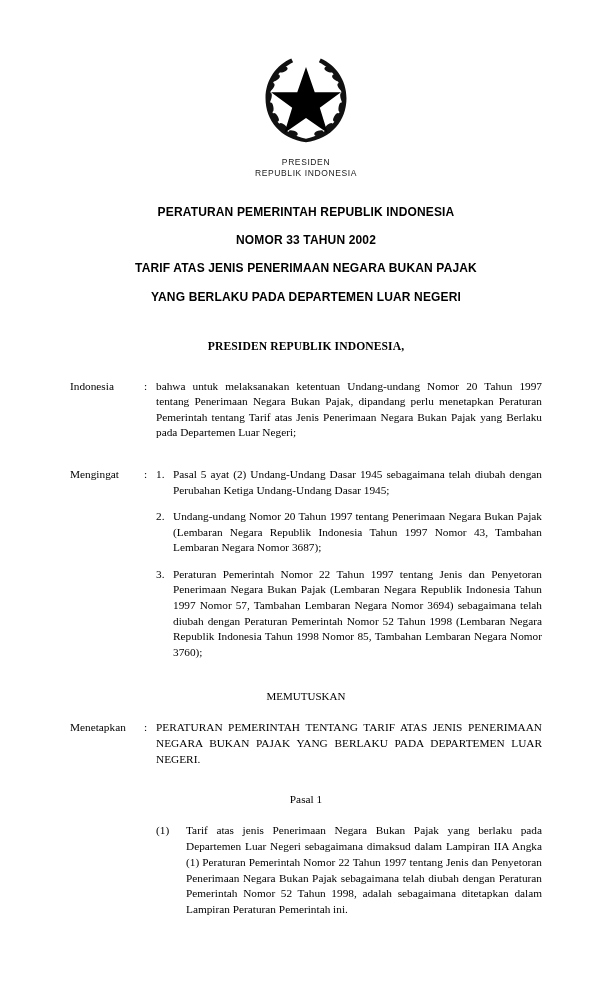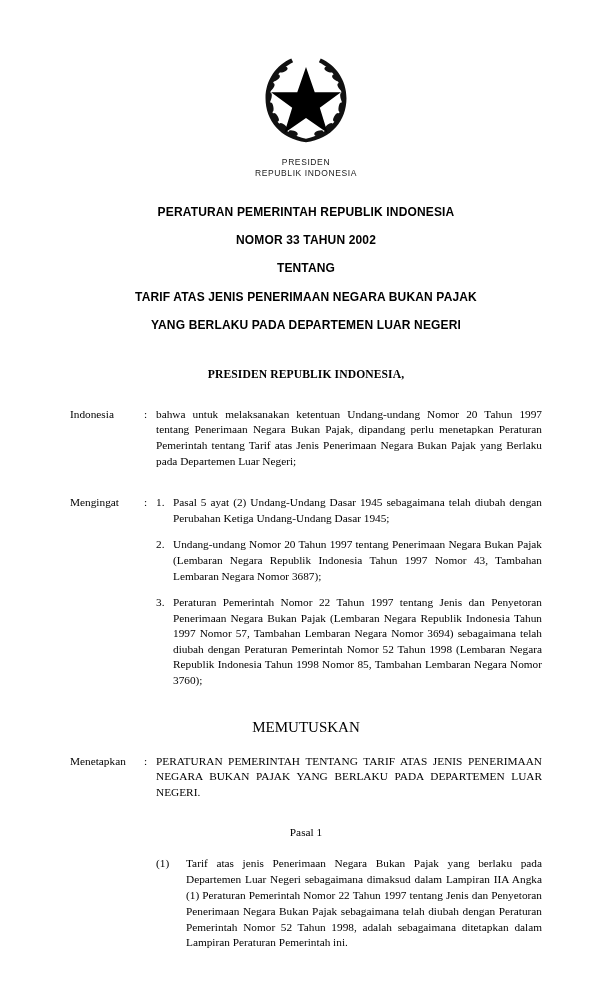--- a/index.html
+++ b/index.html
@@ -110,21 +110,21 @@
     width: 17px;
     flex: 0 0 17px;
   }
   .numlist .txt {
     flex: 1 1 auto;
     text-align: justify;
   }
 
   .memutuskan {
     text-align: center;
-    font-size: 15px;
+    font-size: 11px;
     margin-top: 30px;
   }
 
   .menetapkan-body {
     text-align: justify;
     text-transform: uppercase;
   }
 
   .pasal {
     text-align: center;
@@ -191,21 +191,20 @@
     </div>
     <div class="emblem-caption">
       <div>PRESIDEN</div>
       <div>REPUBLIK INDONESIA</div>
     </div>
   </div>
 
   <div class="title-block">
     <div class="title-line">PERATURAN PEMERINTAH REPUBLIK INDONESIA</div>
     <div class="title-line">NOMOR 33 TAHUN 2002</div>
-    <div class="title-line">TENTANG</div>
     <div class="title-line">TARIF ATAS JENIS PENERIMAAN NEGARA BUKAN PAJAK</div>
     <div class="title-line">YANG BERLAKU PADA DEPARTEMEN LUAR NEGERI</div>
   </div>
 
   <div class="presiden-line">PRESIDEN REPUBLIK INDONESIA,</div>
 
   <div class="clause">
     <div class="label">Indonesia</div>
     <div class="colon">:</div>
     <div class="body">

